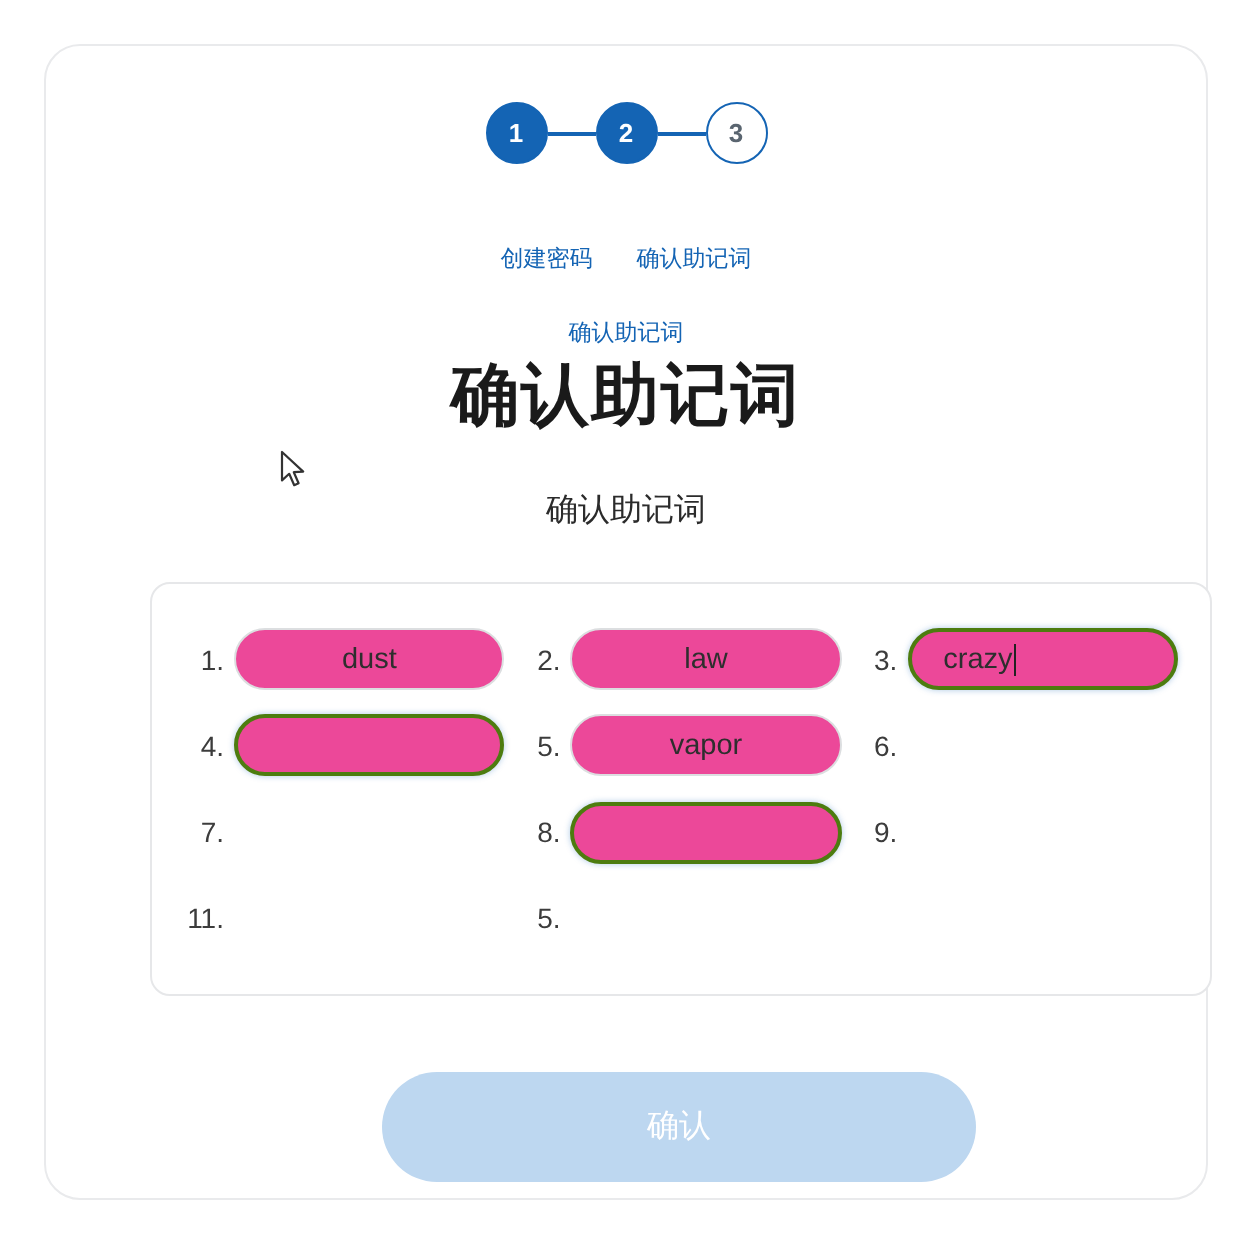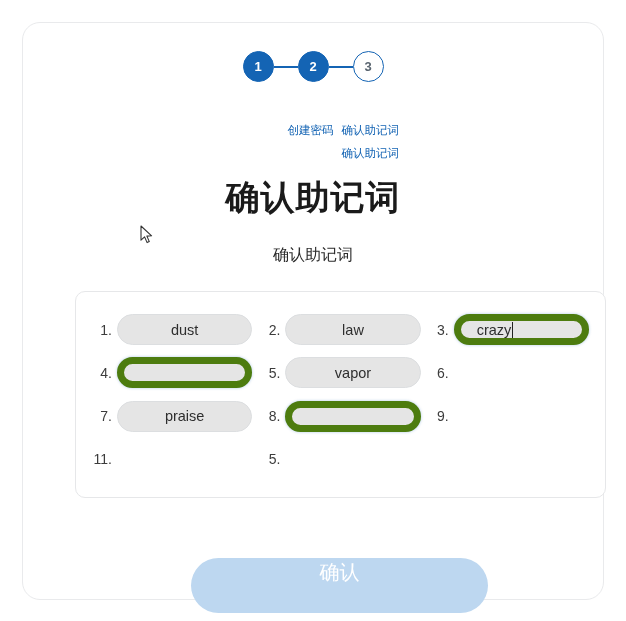--- a/index.html
+++ b/index.html
@@ -68,22 +68,22 @@
     background: #1464b4;
     position: relative;
     z-index: 1;
   }
   .step-labels {
     position: absolute;
     left: 0;
     right: 0;
     top: 100px;
     display: flex;
-    justify-content: flex-end;
-    gap: 8px;
+    justify-content: center;
+    gap: 22px;
     width: 172px;
     margin: 0 auto;
     flex-wrap: wrap;
   }
   .step-label {
     font-size: 11.5px;
     color: #1464b4;
     line-height: 15px;
     white-space: nowrap;
   }
@@ -148,26 +148,26 @@
   .word-pill {
     flex: 1 1 auto;
     height: 31px;
     border-radius: 16px;
     box-sizing: border-box;
     display: flex;
     align-items: center;
     justify-content: center;
     font-size: 14.5px;
     color: #2e2e2e;
-    background: #e5e5e5;
+    background: #ec4899;
     border: 1px solid #dcdee0;
     max-width: 146px;
   }
   .word-pill.focused {
-    border: 7px solid #4d7c0f;
+    border: 2px solid #4d7c0f;
     box-shadow: 0 0 3px rgba(20,100,180,0.35);
     justify-content: flex-start;
     padding-left: 16px;
   }
   .word-pill.focused.empty {
     padding-left: 0;
   }
   .caret {
     display: inline-block;
     width: 1px;
@@ -181,28 +181,27 @@
   .confirm-btn {
     position: absolute;
     left: 168px;
     top: 513px;
     width: 297px;
     height: 55px;
     border-radius: 28px;
     background: #bdd7f0;
     color: #ffffff;
     border: none;
-    font-size: 20px;
+    font-size: 16px;
     font-family: "Liberation Sans", sans-serif;
     display: flex;
-    align-items: flex-start;
+    align-items: center;
     justify-content: center;
     box-sizing: border-box;
     cursor: default;
-    margin-top: 22px;
   }
 
   
   .cursor {
     position: absolute;
     left: 140px;
     top: 225px;
     width: 14px;
     height: 20px;
     pointer-events: none;
@@ -274,23 +273,20 @@
         <span>vapor</span>
       </div>
     </div>
 
     <div class="word-cell">
       <span class="word-index">6.</span>
     </div>
 
     <div class="word-cell">
       <span class="word-index">7.</span>
-      <div class="word-pill">
-        <span>praise</span>
-      </div>
     </div>
 
     <div class="word-cell">
       <span class="word-index">8.</span>
       <div class="word-pill focused empty">
         <span></span>
       </div>
     </div>
 
     <div class="word-cell">

